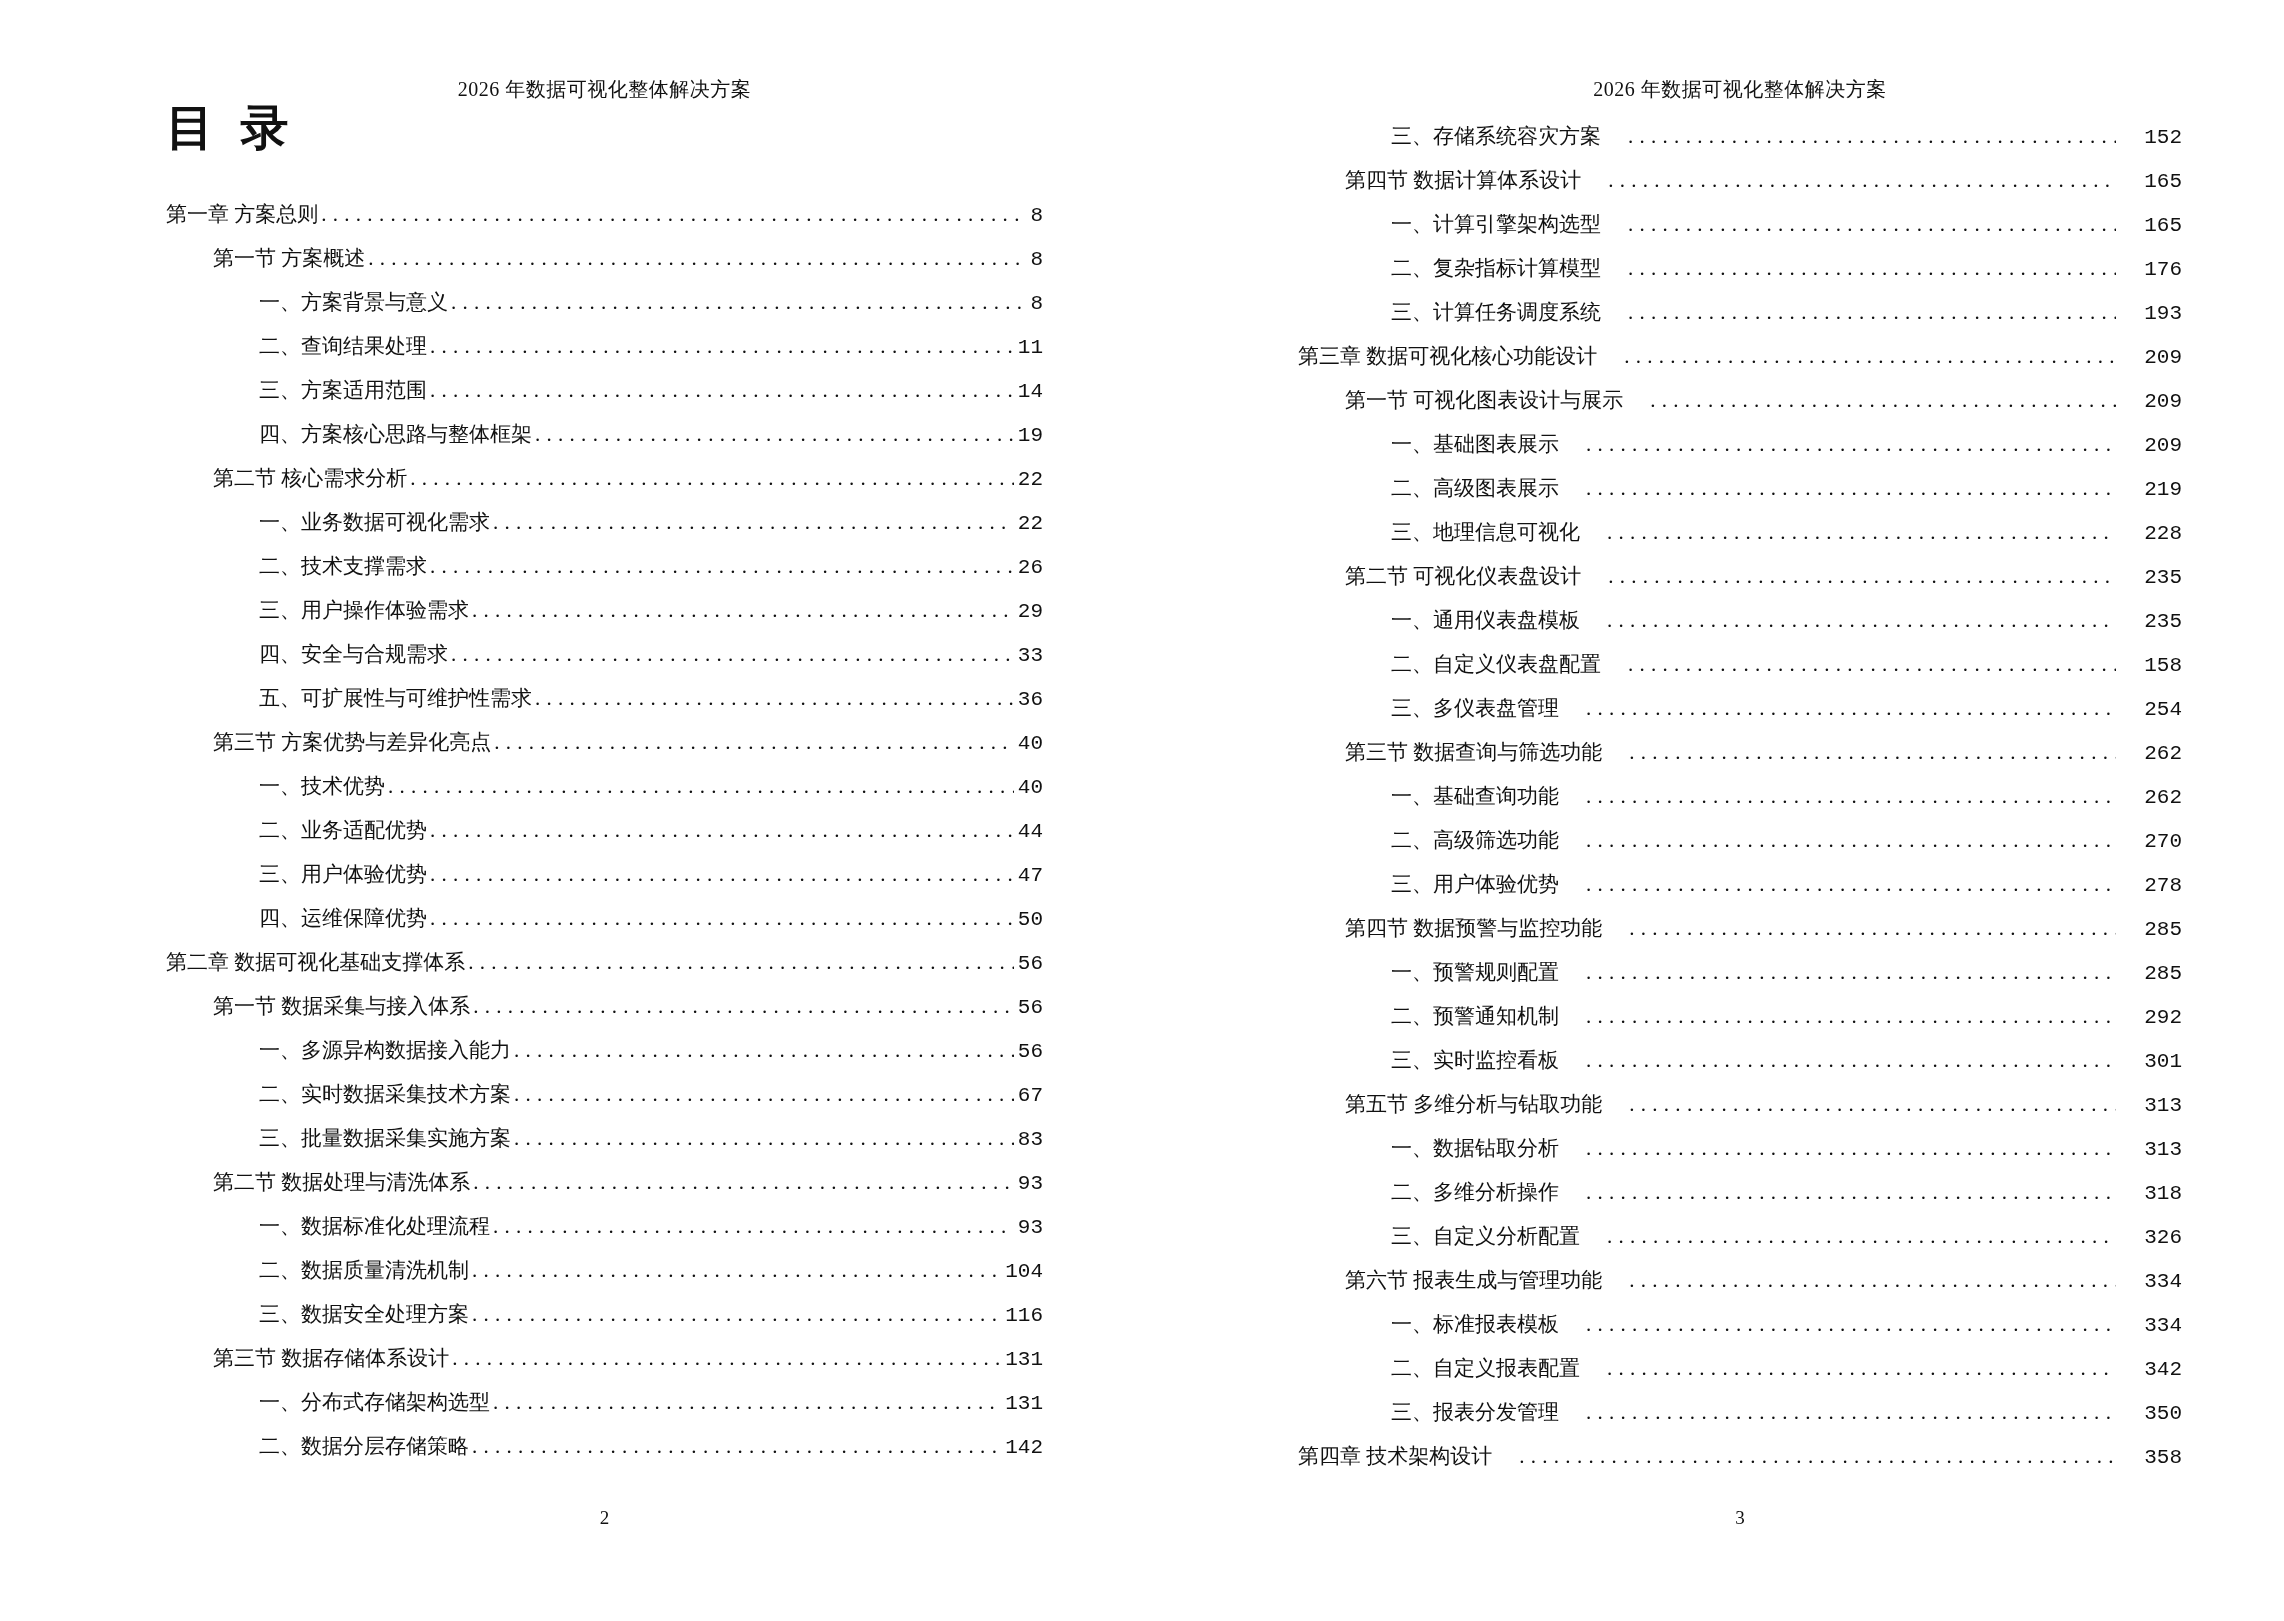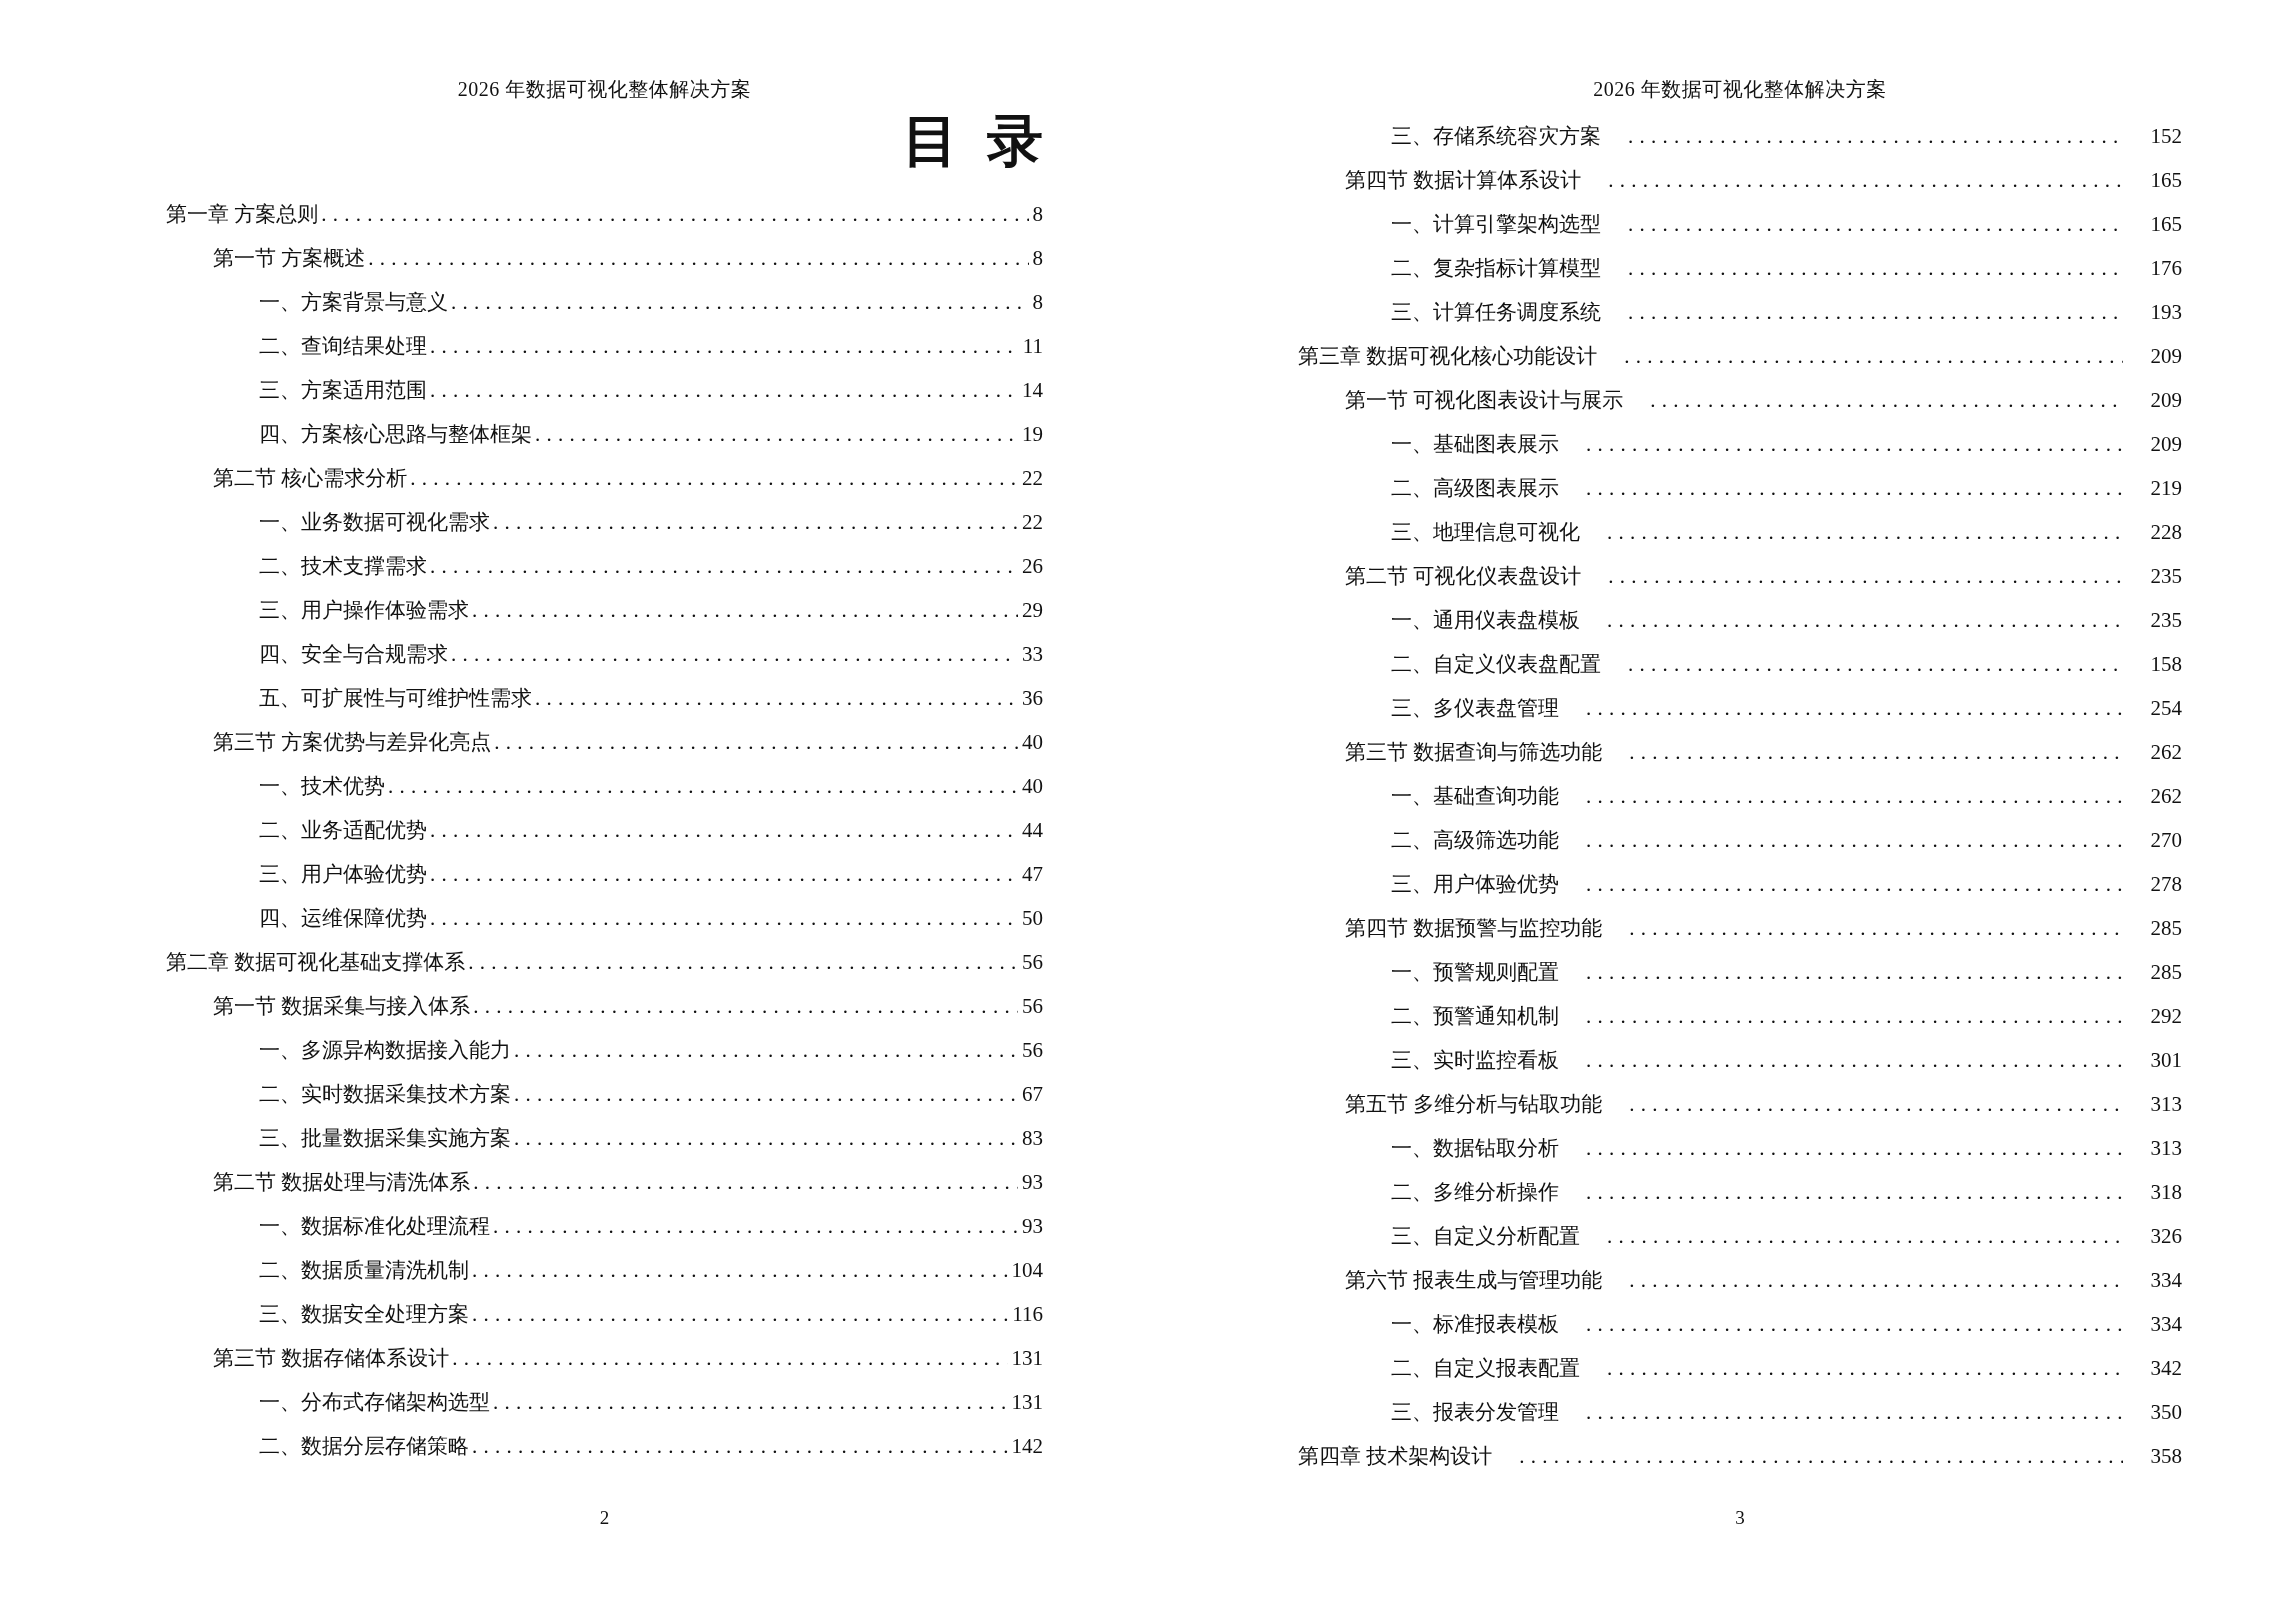--- a/index.html
+++ b/index.html
@@ -35,25 +35,25 @@
     font-size: 20px;
     line-height: 27px;
     letter-spacing: 0.5px;
     white-space: nowrap;
   }
   .page-left  .running-head { left: 166px; right: 99px; }
   .page-right .running-head { left: 156px; right: 102px; }
 
   .toc-title {
     position: absolute;
-    top: 117px;
+    top: 104px;
     left: 166px;
     right: 99px;
-    text-align: right;
-    font-size: 56px;
+    text-align: left;
+    font-size: 48px;
     line-height: 48px;
     font-weight: bold;
     word-spacing: 14.4px;
     white-space: nowrap;
   }
 
   .toc-list {
     position: absolute;
   }
   .page-left .toc-list {
@@ -85,20 +85,21 @@
   .toc-dots {
     flex: 1 1 auto;
     overflow: hidden;
     white-space: nowrap;
     letter-spacing: 6.3px;
     margin: 0 3.9px 0 2.9px;
   }
   .toc-page {
     flex: 0 0 auto;
     white-space: nowrap;
+    font-family: Liberation Mono, monospace;
   }
 
   .page-footer {
     position: absolute;
     top: 1504px;
     text-align: center;
     font-size: 19px;
     line-height: 27px;
   }
   .page-left  .page-footer { left: 166px; right: 99px; }

